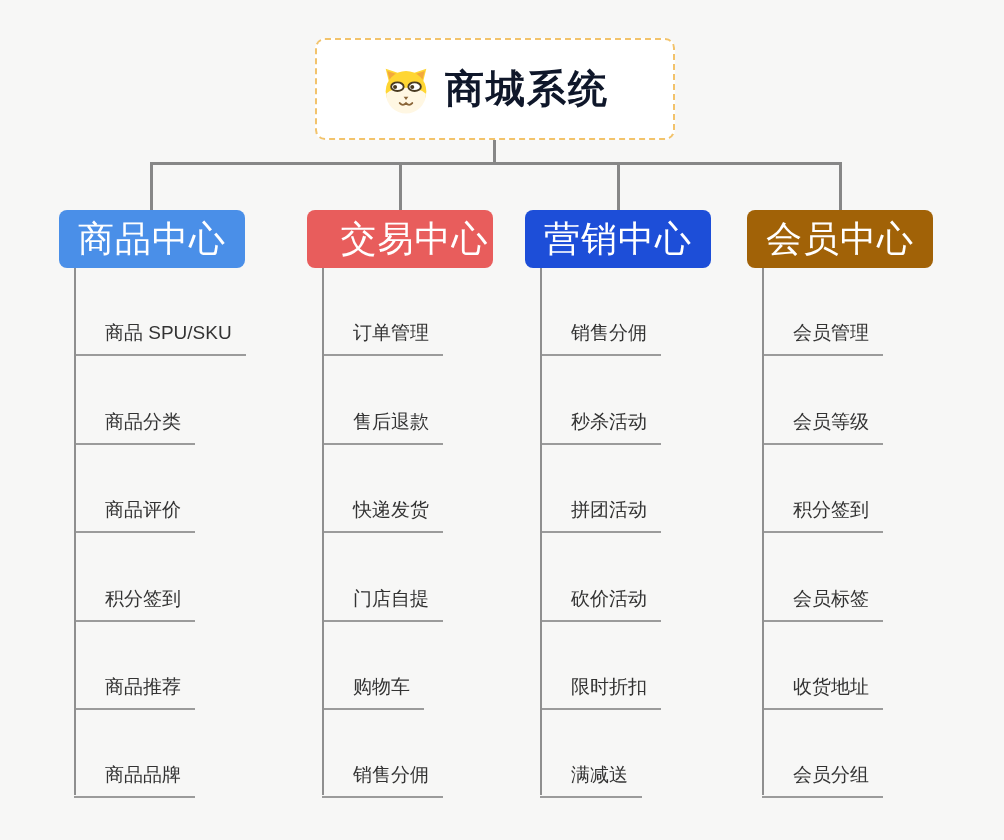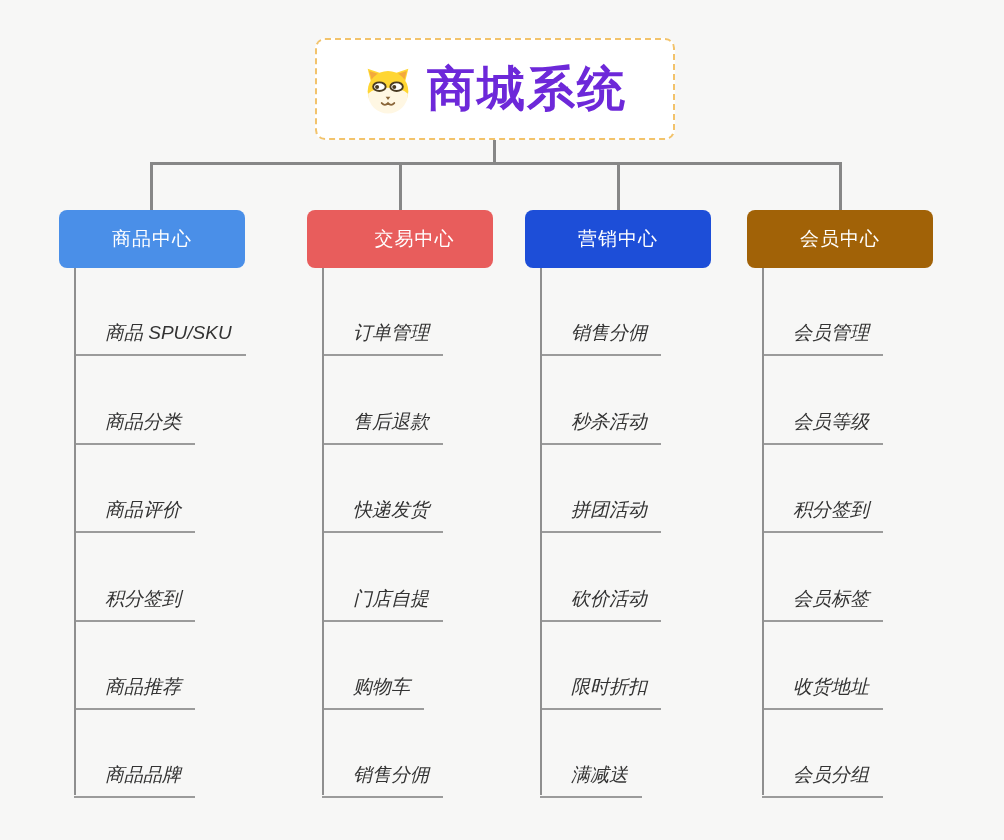--- a/index.html
+++ b/index.html
@@ -6,42 +6,42 @@
   body{font-family:"Liberation Sans","DejaVu Sans",sans-serif;}
   #canvas{position:relative;width:1004px;height:840px;background:#f7f7f6;overflow:hidden;}
 
   
   .root-node{
     position:absolute;left:315px;top:38px;width:360px;height:102px;
     background:#ffffff;border:2px dashed #f2c36b;border-radius:10px;
     display:flex;align-items:center;justify-content:center;gap:14px;
     box-sizing:border-box;
   }
-  .root-title{font-size:48px;font-weight:600;color:#6d28d9;letter-spacing:2px;font-family:Liberation Serif, serif;}
+  .root-title{font-size:39px;font-weight:600;color:#0f172a;letter-spacing:2px;font-family:Liberation Serif, serif;}
   .root-icon{width:50px;height:50px;flex:0 0 auto;}
 
   
   .line{position:absolute;background:#878787;}
   .v-root{left:493px;top:140px;width:3px;height:25px;}
   .rail{left:151px;top:162px;width:690px;height:3px;}
   .drop{top:162px;width:3px;height:48px;}
   .drop-0{left:150px;} .drop-1{left:399px;} .drop-2{left:617px;} .drop-3{left:839px;}
 
   
   .branch-col{position:absolute;top:210px;width:250px;}
   .col-0{left:59px;} .col-1{left:307px;} .col-2{left:525px;} .col-3{left:747px;}
   .branch-header{
     width:186px;height:58px;border-radius:8px;
     display:flex;align-items:center;justify-content:center;
-    color:#ffffff;font-size:19px;font-weight:500;letter-spacing:1px;
+    color:#ffffff;font-size:36px;font-weight:500;letter-spacing:1px;
     box-sizing:border-box;
   }
   .leaves{position:relative;width:100%;}
   .trunk{position:absolute;left:15px;top:0;width:2px;height:527px;background:#8f8f8f;}
-  .leaf-slot{height:88.4px;display:flex;align-items:flex-end;font-style:italic;}
+  .leaf-slot{height:88.4px;display:flex;align-items:flex-end;}
   .leaf-slot:first-child{height:85px;}
   .leaf{
     display:block;width:fit-content;margin-left:15px;
     padding:0 14px 8px 31px;border-bottom:2px solid #9b9b9b;
     font-size:19px;color:#333333;white-space:nowrap;
   }
 </style>
 </head>
 <body>
 

